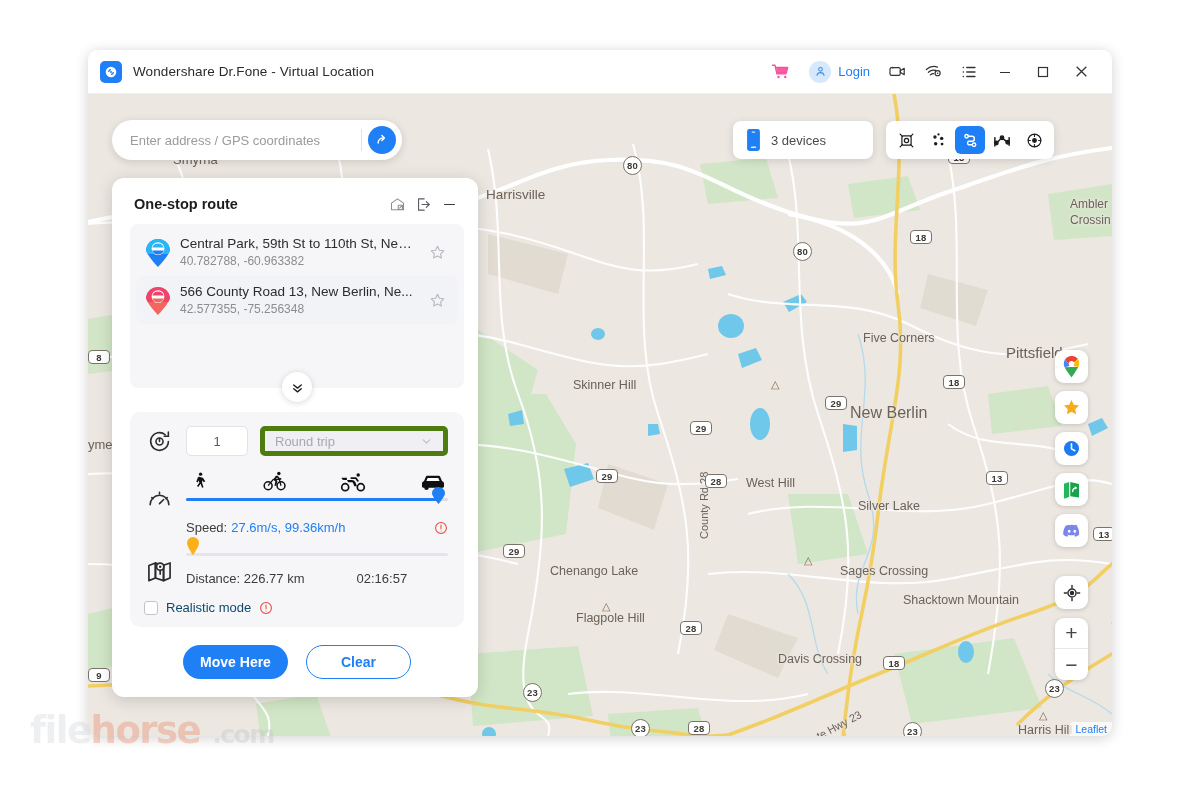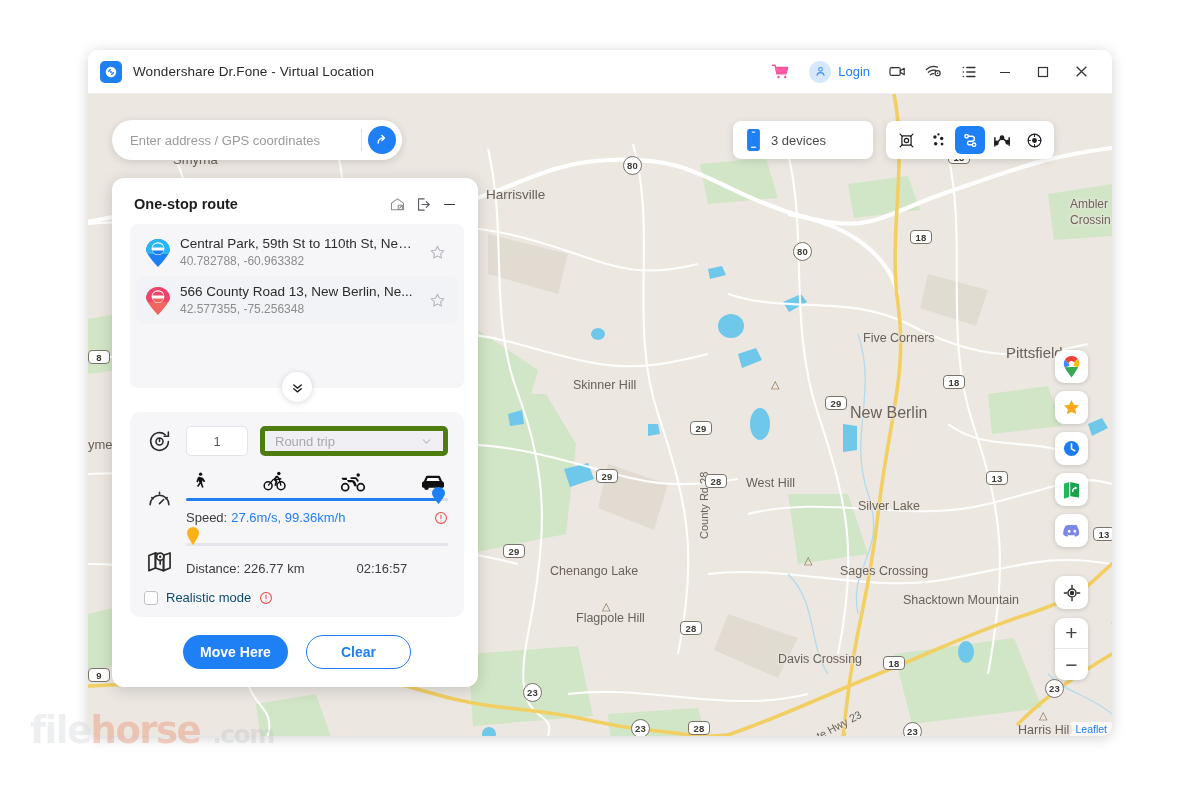--- a/index.html
+++ b/index.html
@@ -236,21 +236,21 @@
   .veh-row { display: flex; justify-content: space-between; align-items: flex-end; padding: 0 2px 6px 4px; }
   .slider-track {
     position: relative; height: 3px; background: #dcdce2; border-radius: 2px;
   }
   .slider-fill { position:absolute; left:0; top:0; height:3px; background:#1f7ff5; border-radius:2px; width: 96%; }
   .slider-thumb {
     position: absolute; top: -11px; left: 96%; margin-left: -6px;
     width: 13px; height: 17px;
   }
   .speed-line {
-    display:flex; align-items:center; margin-top: 9px;
+    display:flex; align-items:center; margin-top: 19px;
   }
   .speed-label { font-size: 13px; color: #3c3c3c; }
   .speed-val { font-size: 13px; color: #1f7ff5; margin-left: 4px; }
   .speed-line .sp { flex: 1 1 auto; }
 
   .row3 { display: flex; align-items: flex-start; gap: 12px; margin-top: 16px; }
   .dist-body { flex: 1 1 auto; padding-top: 2px; }
   .dist-track { position: relative; height: 3px; background: #e4e4ea; border-radius: 2px; }
   .dist-thumb { position: absolute; top: -16px; left: 1px; width: 12px; height: 18px; }
   .dist-line { display: flex; margin-top: 15px; }

